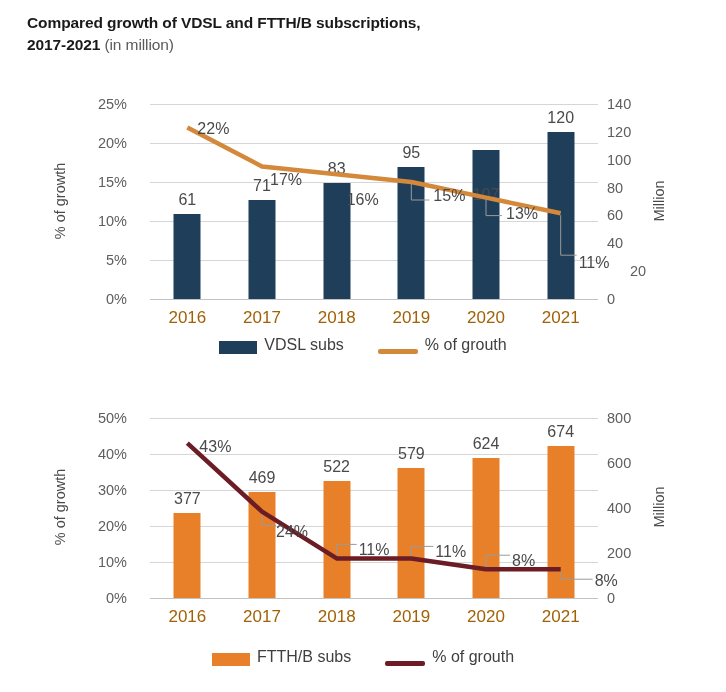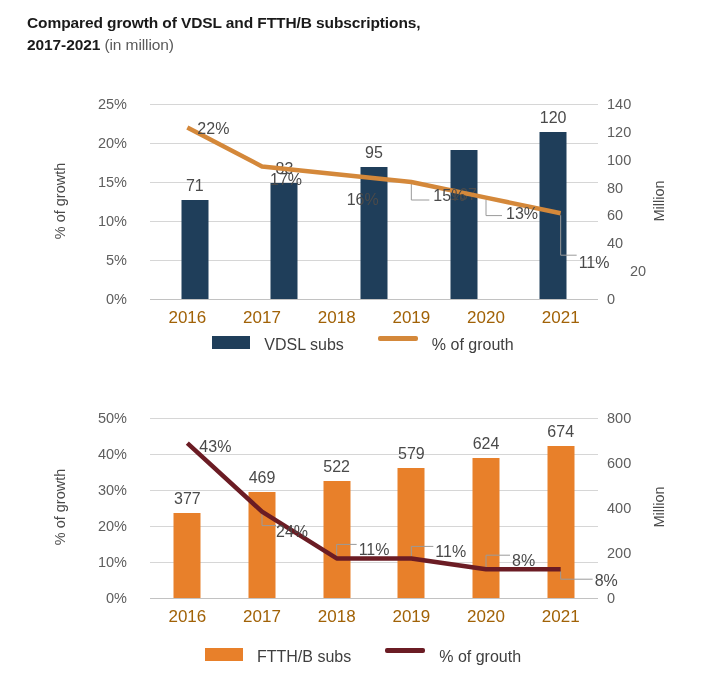--- a/index.html
+++ b/index.html
@@ -149,22 +149,22 @@
     width: 726px;
     display: flex;
     justify-content: center;
     align-items: center;
     gap: 34px;
   }
   #legend-1 { top: 248px; }
   #legend-2 { top: 252px; }
   .legend-item {
     display: flex;
-    align-items: flex-start;
-    gap: 14px;
+    align-items: flex-end;
+    gap: 7px;
   }
   .swatch-bar {
     width: 38px;
     height: 13px;
     display: block;
   }
   .swatch-line {
     width: 40px;
     height: 5px;
     border-radius: 2px;
@@ -203,20 +203,24 @@
       <div class="tick tick-right" style="top: 188px;">0</div>
       <div class="tick tick-right" style="top: 160.143px; margin-left: 32px;">20</div>
       <div class="tick tick-right" style="top: 132.286px;">40</div>
       <div class="tick tick-right" style="top: 104.429px;">60</div>
       <div class="tick tick-right" style="top: 76.5714px;">80</div>
       <div class="tick tick-right" style="top: 48.7143px;">100</div>
       <div class="tick tick-right" style="top: 20.8571px;">120</div>
       <div class="tick tick-right" style="top: -7px;">140</div>
       <div class="bars">
         <div class="bar-slot">
+          <div class="bar" style="height: 84.9643px; background: rgb(31, 62, 90);"></div>
+          <div class="bar-label" style="top: 88.0357px; margin-left: 0px;">61</div>
+        </div>
+        <div class="bar-slot">
           <div class="bar" style="height: 98.8929px; background: rgb(31, 62, 90);"></div>
           <div class="bar-label" style="top: 74.1071px; margin-left: 0px;">71</div>
         </div>
         <div class="bar-slot">
           <div class="bar" style="height: 115.607px; background: rgb(31, 62, 90);"></div>
           <div class="bar-label" style="top: 57.3929px; margin-left: 0px;">83</div>
         </div>
         <div class="bar-slot">
           <div class="bar" style="height: 132.321px; background: rgb(31, 62, 90);"></div>
           <div class="bar-label" style="top: 40.6786px; margin-left: 0px;">95</div>

